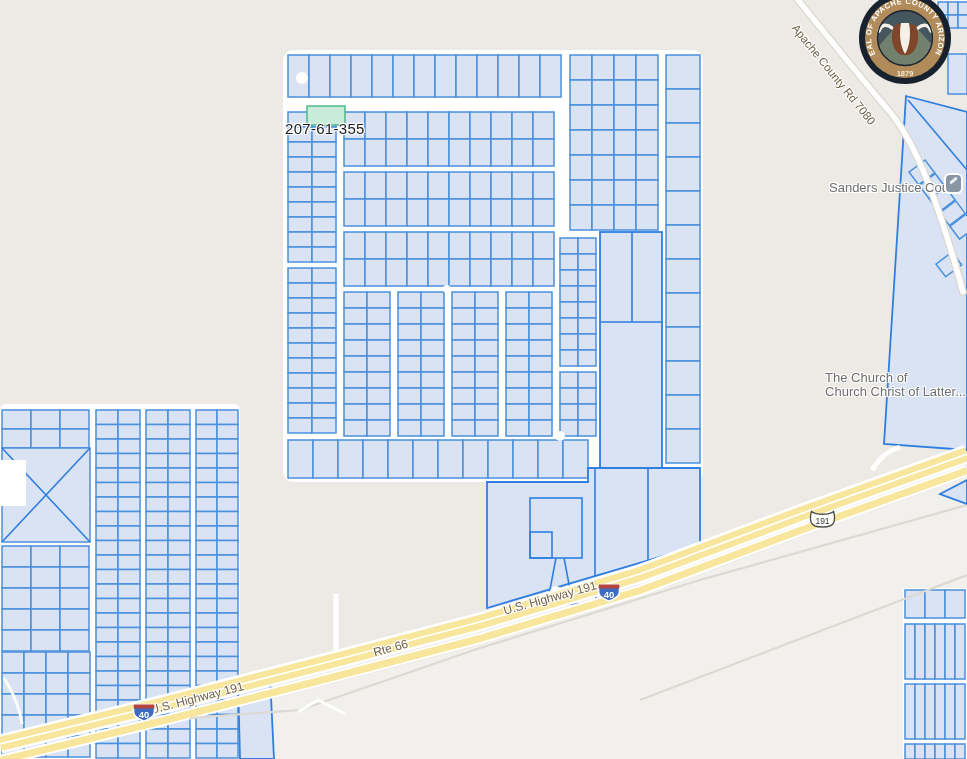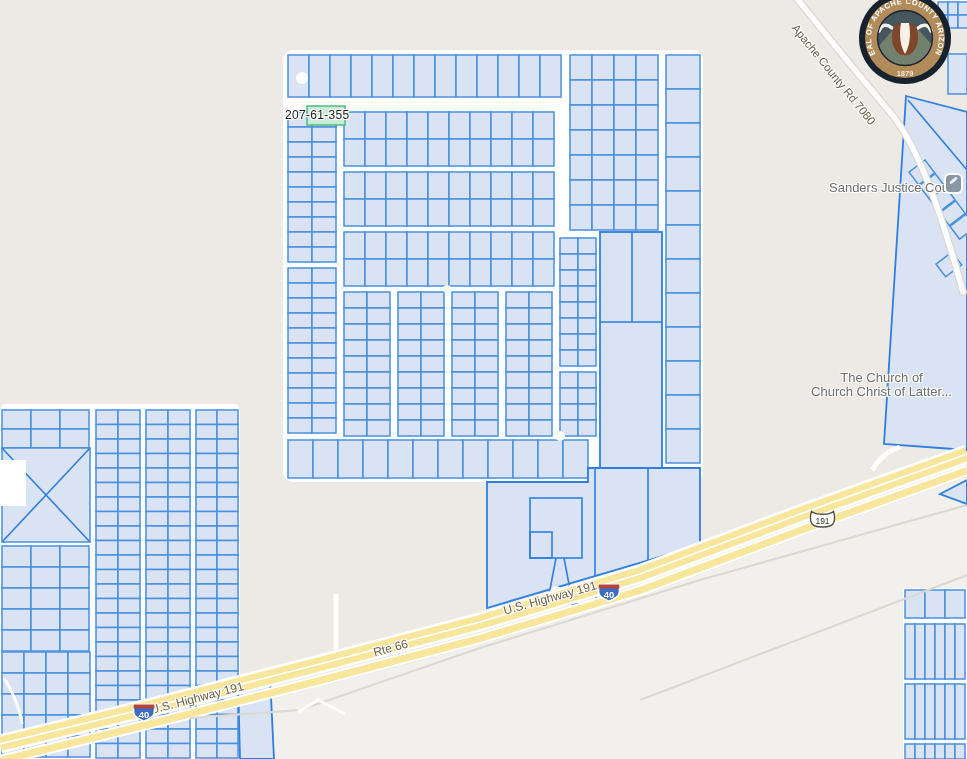--- a/index.html
+++ b/index.html
@@ -27,26 +27,26 @@
   .road-casing{fill:none;stroke:var(--c-road_casing);stroke-width:8;stroke-linecap:round;}
   .road-fill{fill:none;stroke:#ffffff;stroke-width:5.5;stroke-linecap:round;}
   .road-thin{fill:none;stroke:#ffffff;stroke-width:5;}
   .faint{fill:none;stroke:var(--c-faint_road);stroke-width:2.2;}
   .faint-light{fill:none;stroke:#ffffff;stroke-width:3;}
   
   .lbl{position:absolute;white-space:nowrap;
     text-shadow:-1px -1px 0 #fff,1px -1px 0 #fff,-1px 1px 0 #fff,1px 1px 0 #fff,0 0 3px #fff;}
   .poi{font-size:13px;color:var(--c-label_gray);}
   .roadlbl{font-size:12px;color:var(--c-road_label);}
-  #lbl-parcel{left:285px;top:108px;font-size:12px;font-weight:500;color:#1c1c1c;letter-spacing:.3px;}
+  #lbl-parcel{left:285px;top:120px;font-size:15px;font-weight:500;color:#1c1c1c;letter-spacing:.3px;}
   #lbl-court{left:829px;top:180px;}
   #icon-court{position:absolute;left:946px;top:175px;width:15px;height:17px;border-radius:4px;
     background:#8996a4;box-shadow:0 0 0 2px #fff;}
   #icon-court:after{content:"";position:absolute;left:3px;top:4px;width:9px;height:3px;background:#e9eef3;border-radius:2px;transform:rotate(-40deg);}
-  #lbl-church{right:15px;top:371px;text-align:center;line-height:14px;}
+  #lbl-church{right:1px;top:371px;text-align:left;line-height:14px;}
   #lbl-hwy1{left:486px;top:591px;width:128px;text-align:center;transform:rotate(-15.5deg);}
   #lbl-hwy2{left:133px;top:691px;width:128px;text-align:center;transform:rotate(-14.5deg);}
   #lbl-rte66{left:373px;top:641px;transform:rotate(-15deg);}
   #lbl-7080{left:799px;top:22px;font-size:11.5px;transform:rotate(51deg);transform-origin:0 0;}
   .shield{position:absolute;}
   #seal{position:absolute;left:857px;top:-10px;}
 </style>
 </head>
 <body>
 

